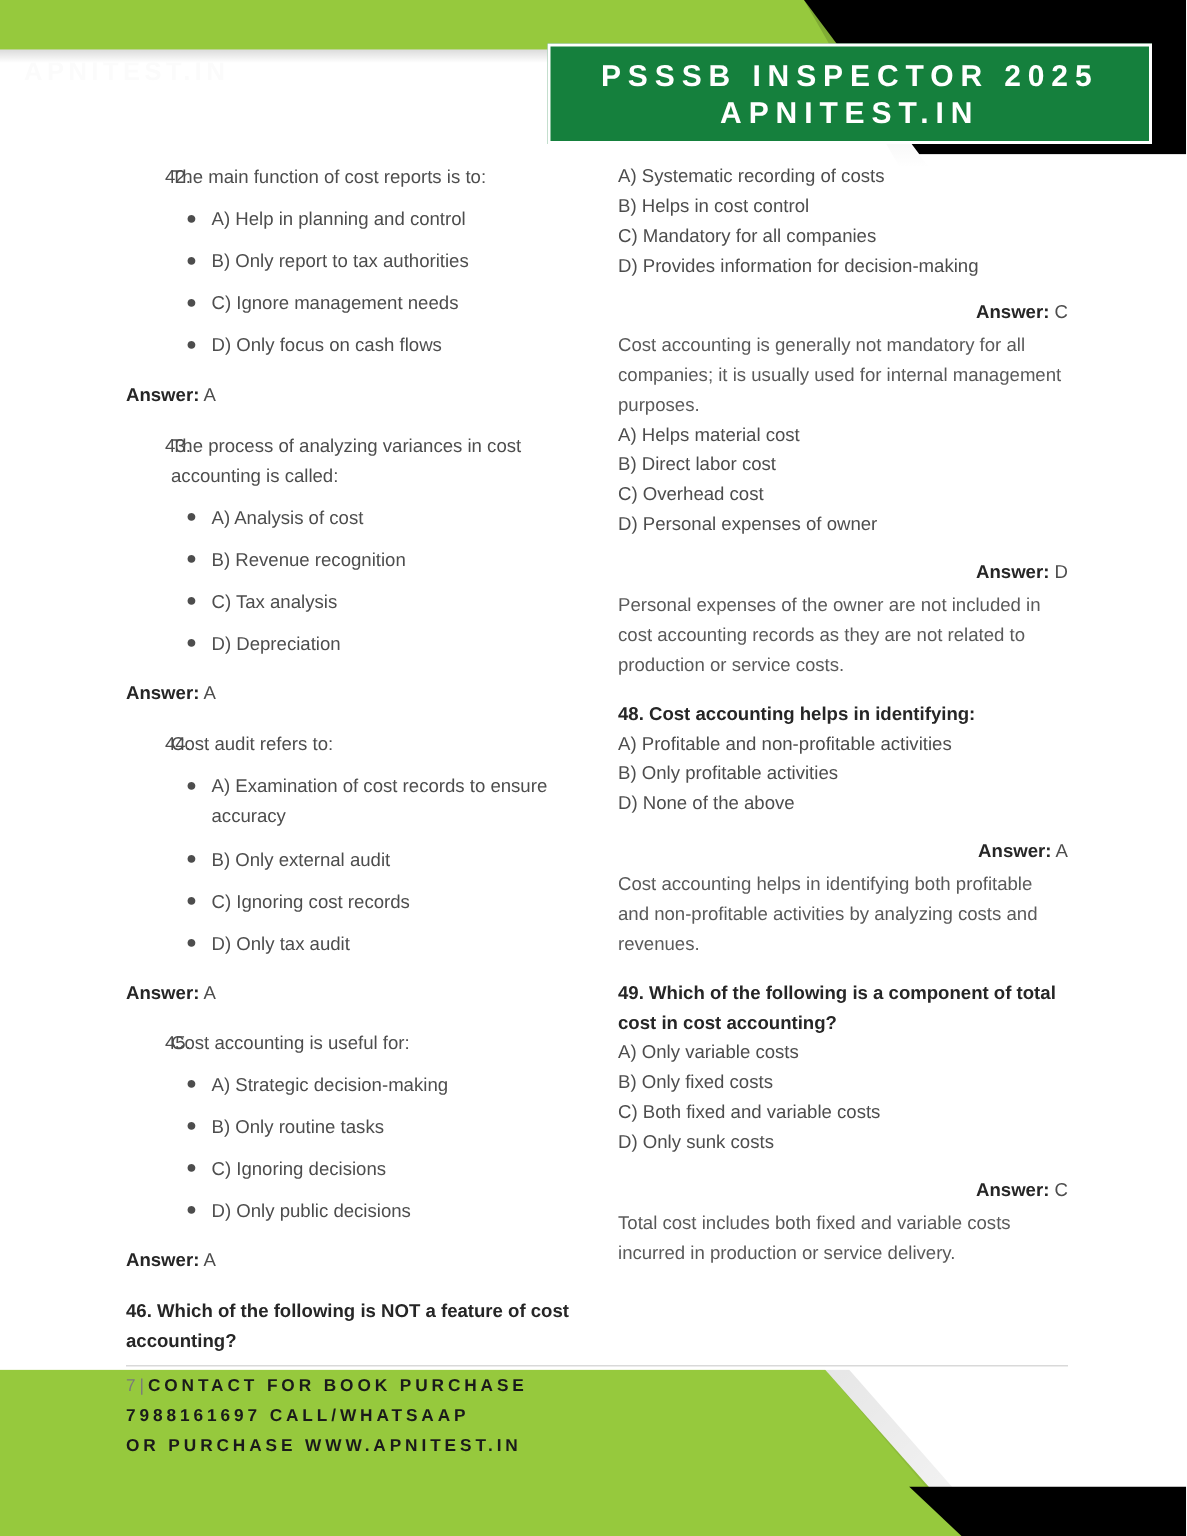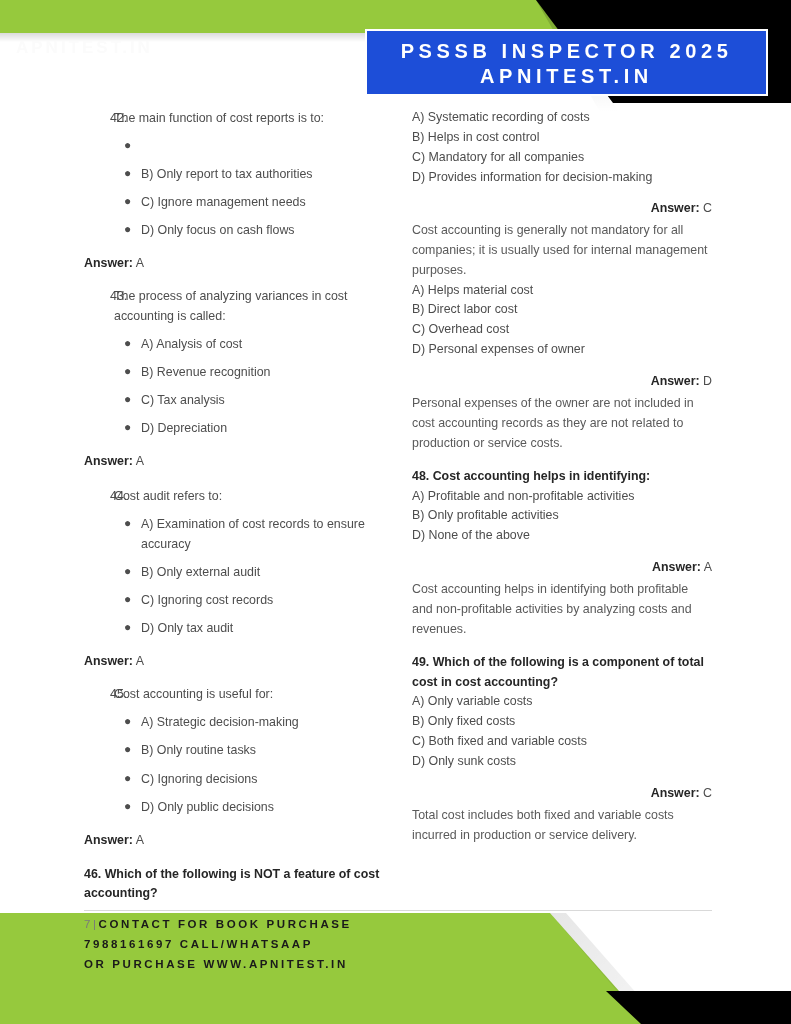--- a/index.html
+++ b/index.html
@@ -37,21 +37,21 @@
     pointer-events:none;
   }
   .hdr-green-shadow {
     position:absolute; left:0; top:33px;
     width:566px; height:9px;
     background:linear-gradient(to bottom, rgba(0,0,0,0.14), rgba(0,0,0,0));
   }
   .title-box {
     position:absolute; left:365px; top:29px;
     width:403px; height:67px;
-    background:#1d4ed8;
+    background:#15803d;
     border:2px solid #ffffff;
     display:flex; flex-direction:column;
     align-items:center; justify-content:center;
     padding-top:2px;
   }
   .title-line1 {
     color:#fff; font-size:20px; font-weight:bold;
     letter-spacing:4.6px; line-height:1.25;
     white-space:nowrap;
   }
@@ -188,20 +188,21 @@
 
     <div class="col-left">
 
       <div class="blk">
         <div class="q-num">
           <span class="n">42.</span>
           <span class="t">The main function of cost reports is to:</span>
         </div>
         <div class="opt">
             <span class="bullet">●</span>
+            <span class="otext">A) Help in planning and control</span>
           </div>
         <div class="opt">
             <span class="bullet">●</span>
             <span class="otext">B) Only report to tax authorities</span>
           </div>
         <div class="opt">
             <span class="bullet">●</span>
             <span class="otext">C) Ignore management needs</span>
           </div>
         <div class="opt">

